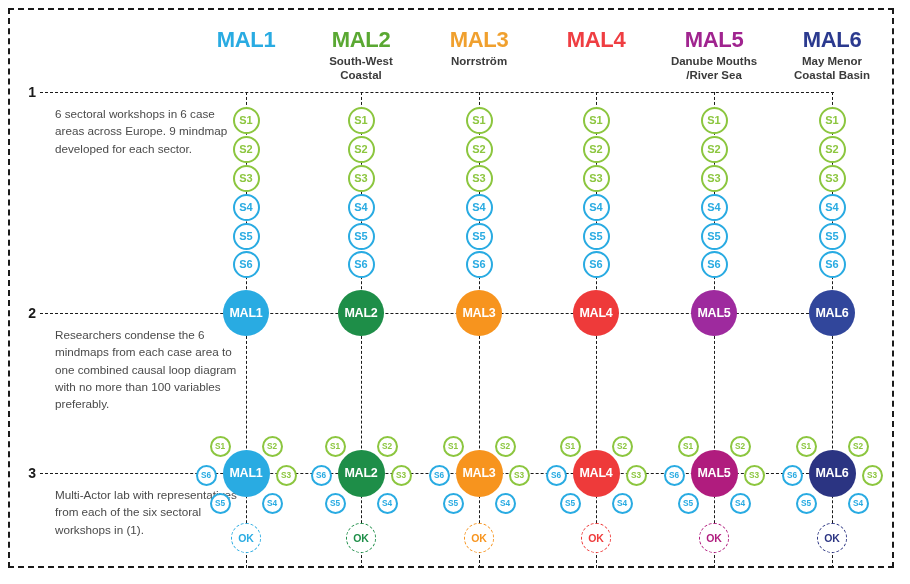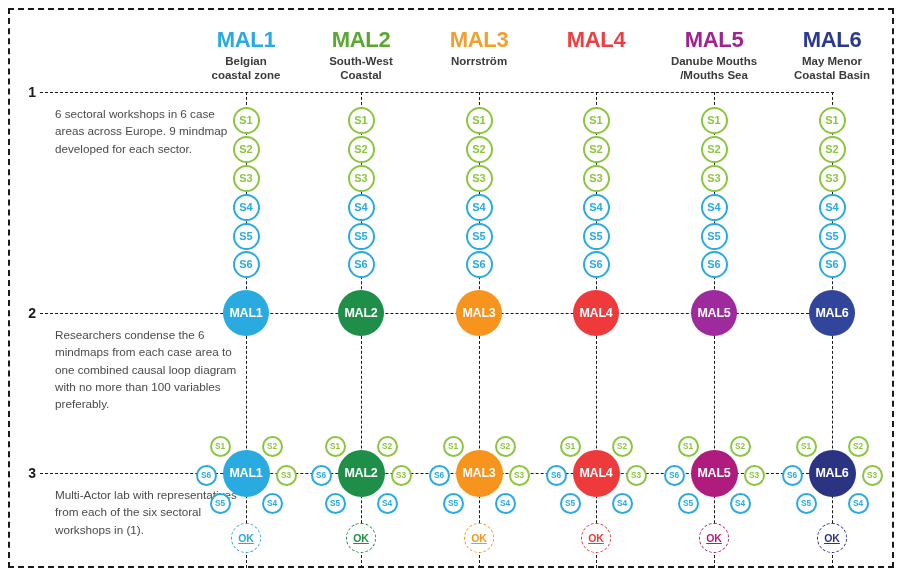--- a/index.html
+++ b/index.html
@@ -132,21 +132,20 @@
     border-radius: 50%;
     border-width: 1.8px;
     border-style: dashed;
     box-sizing: border-box;
     background: #ffffff;
     display: flex;
     align-items: center;
     justify-content: center;
     font-size: 10.5px;
     font-weight: bold;
-    text-decoration: underline;
   }
 </style>
 </head>
 <body>
 
 <div id="stage">
   <div class="frame"></div>
   <div id="layers">
       <div class="spine" style="left: 246px; top: 92px; height: 476px;"></div>
       <div class="spine" style="left: 361px; top: 92px; height: 476px;"></div>
@@ -158,24 +157,20 @@
       <div class="row-num" style="left: 20px; top: 84px;">1</div>
       <div class="row-desc" style="left: 55px; top: 105px;">6 sectoral workshops in 6 case areas across Europe. 9 mindmap developed for each sector.</div>
       <div class="rail" style="left: 40px; top: 313px; width: 794px;"></div>
       <div class="row-num" style="left: 20px; top: 305px;">2</div>
       <div class="row-desc" style="left: 55px; top: 326px;">Researchers condense the 6 mindmaps from each case area to one combined causal loop diagram with no more than 100 variables preferably.</div>
       <div class="rail" style="left: 40px; top: 473px; width: 794px;"></div>
       <div class="row-num" style="left: 20px; top: 465px;">3</div>
       <div class="row-desc" style="left: 55px; top: 486px;">Multi-Actor lab with representatives from each of the six sectoral workshops in (1).</div>
       <div class="col-head" style="left: 246px; top: 28px;">
         <div class="col-title" style="color: rgb(41, 171, 226);">MAL1</div>
-        <div class="col-sub">
-          <div>Belgian</div>
-          <div>coastal zone</div>
-        </div>
       </div>
       <div class="col-head" style="left: 361px; top: 28px;">
         <div class="col-title" style="color: rgb(90, 168, 50);">MAL2</div>
         <div class="col-sub">
           <div>South-West</div>
           <div>Coastal</div>
         </div>
       </div>
       <div class="col-head" style="left: 479px; top: 28px;">
         <div class="col-title" style="color: rgb(240, 160, 46);">MAL3</div>
@@ -183,21 +178,21 @@
           <div>Norrström</div>
         </div>
       </div>
       <div class="col-head" style="left: 596px; top: 28px;">
         <div class="col-title" style="color: rgb(239, 62, 66);">MAL4</div>
       </div>
       <div class="col-head" style="left: 714px; top: 28px;">
         <div class="col-title" style="color: rgb(160, 36, 143);">MAL5</div>
         <div class="col-sub">
           <div>Danube Mouths</div>
-          <div>/Mouths Sea</div>
+          <div>/River Sea</div>
         </div>
       </div>
       <div class="col-head" style="left: 832px; top: 28px;">
         <div class="col-title" style="color: rgb(43, 58, 143);">MAL6</div>
         <div class="col-sub">
           <div>May Menor</div>
           <div>Coastal Basin</div>
         </div>
       </div>
       <div class="chip big" style="left: 246px; top: 120px; border-color: rgb(140, 198, 63); color: rgb(140, 198, 63);">S1</div>

